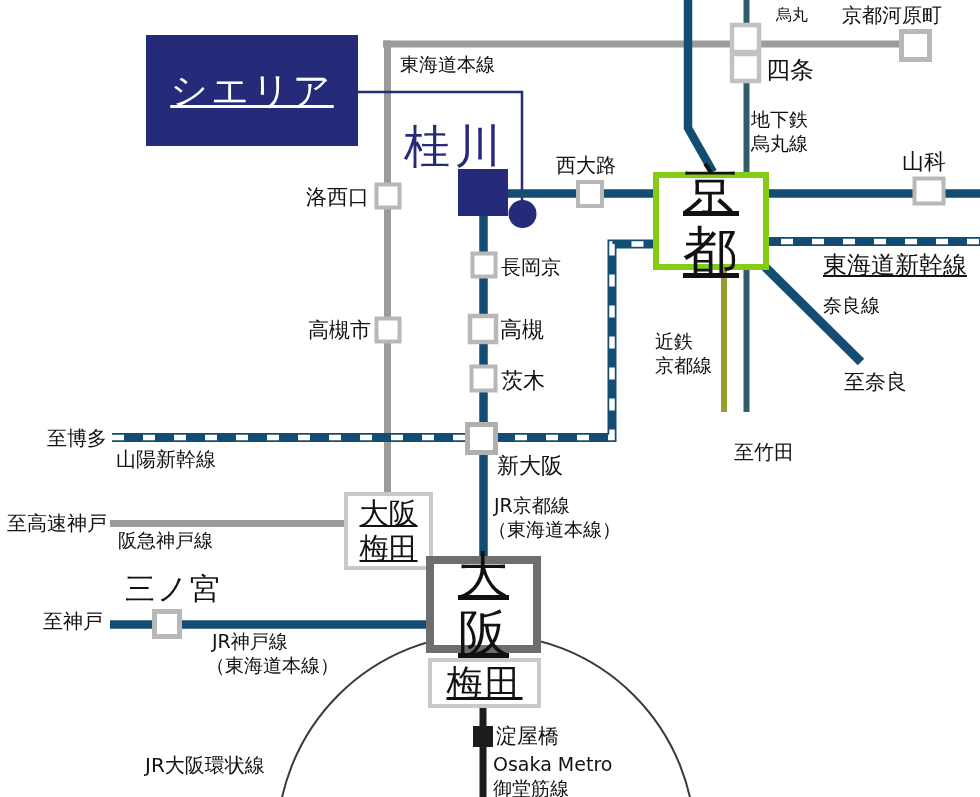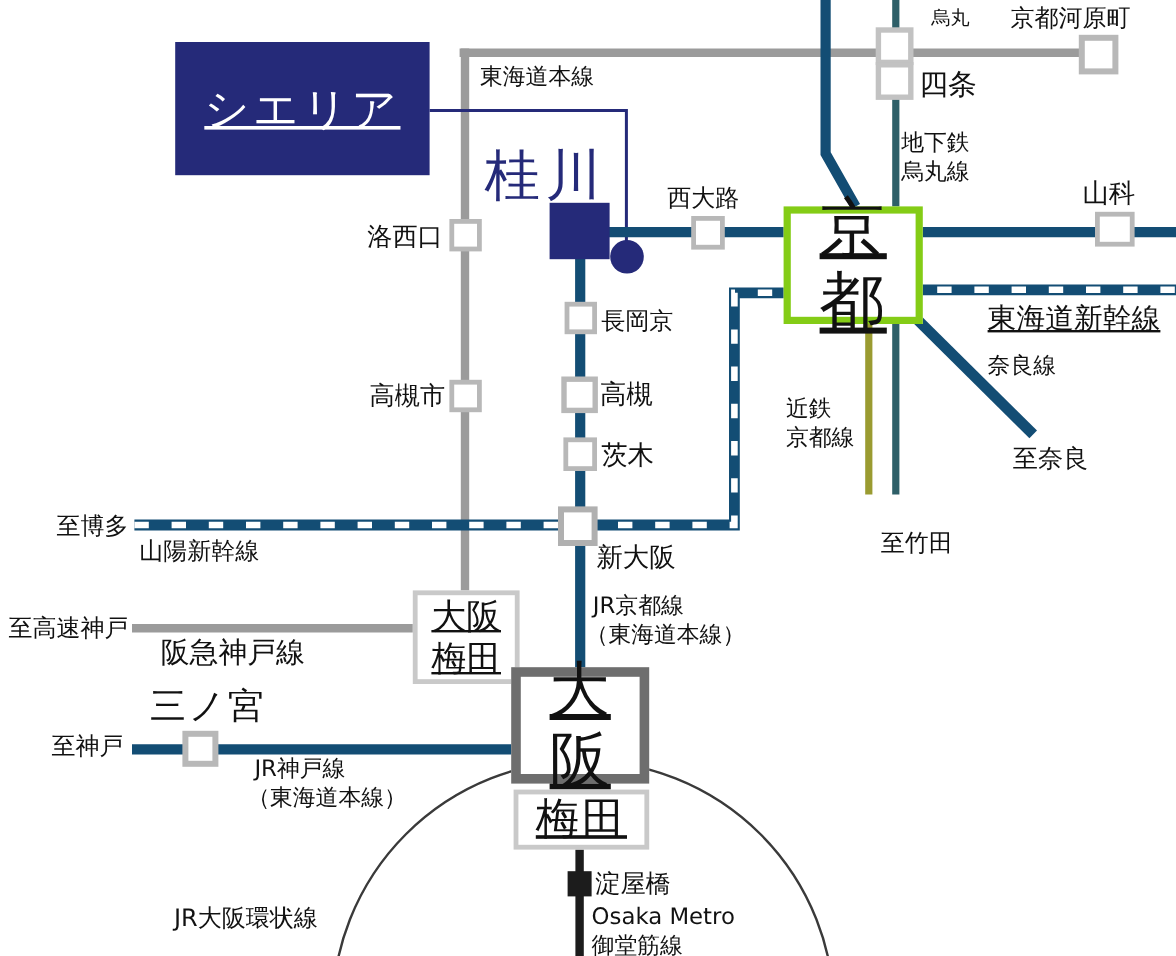--- a/index.html
+++ b/index.html
@@ -119,21 +119,21 @@
   <div class="label sans" style="left:823px;top:294px;font-size:19px;">奈良線</div>
   <div class="label sans two-line" style="left:655px;top:330px;font-size:19px;">
     <span>近鉄</span>
     <span>京都線</span>
   </div>
   <div class="label sans" style="left:116px;top:447px;font-size:20px;">山陽新幹線</div>
   <div class="label sans two-line" style="left:494px;top:494px;font-size:19px;">
     <span>JR京都線</span>
     <span style="margin-left:-6px;">（東海道本線）</span>
   </div>
-  <div class="label sans" style="left:134px;top:529px;font-size:24px;">阪急神戸線</div>
+  <div class="label sans" style="left:118px;top:529px;font-size:19px;">阪急神戸線</div>
   <div class="label sans two-line" style="left:212px;top:630px;font-size:19px;">
     <span>JR神戸線</span>
     <span style="margin-left:-6px;">（東海道本線）</span>
   </div>
   <div class="label sans" style="left:145px;top:753px;font-size:20px;">JR大阪環状線</div>
   <div class="label sans two-line" style="left:493px;top:753px;font-size:19px;">
     <span>Osaka Metro</span>
     <span>御堂筋線</span>
   </div>
 

